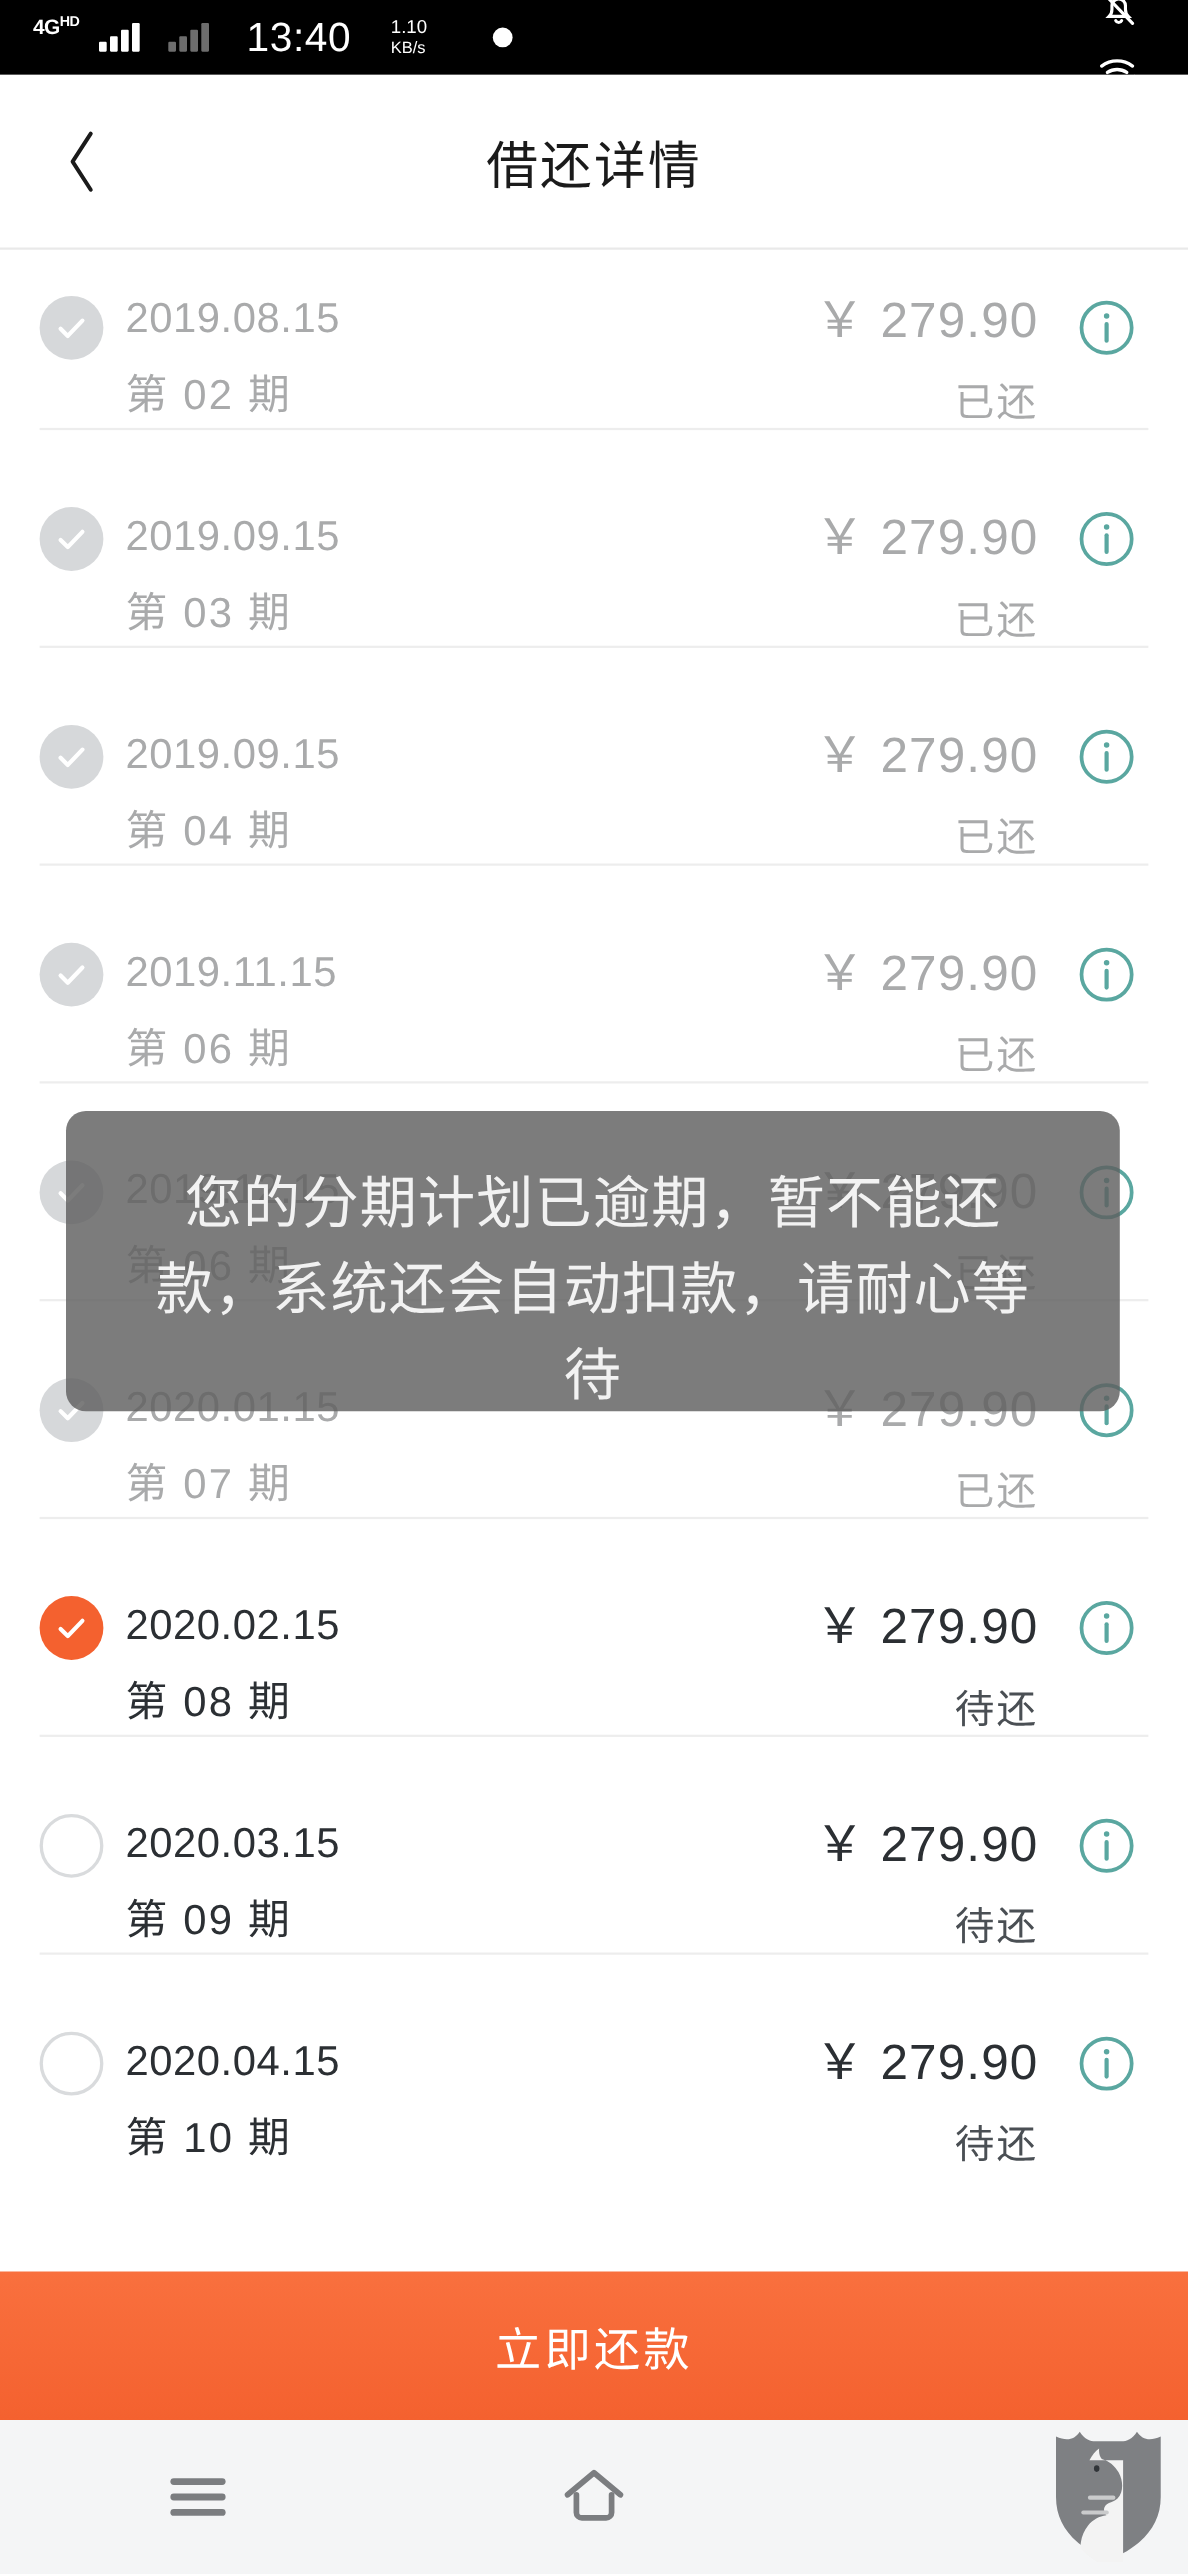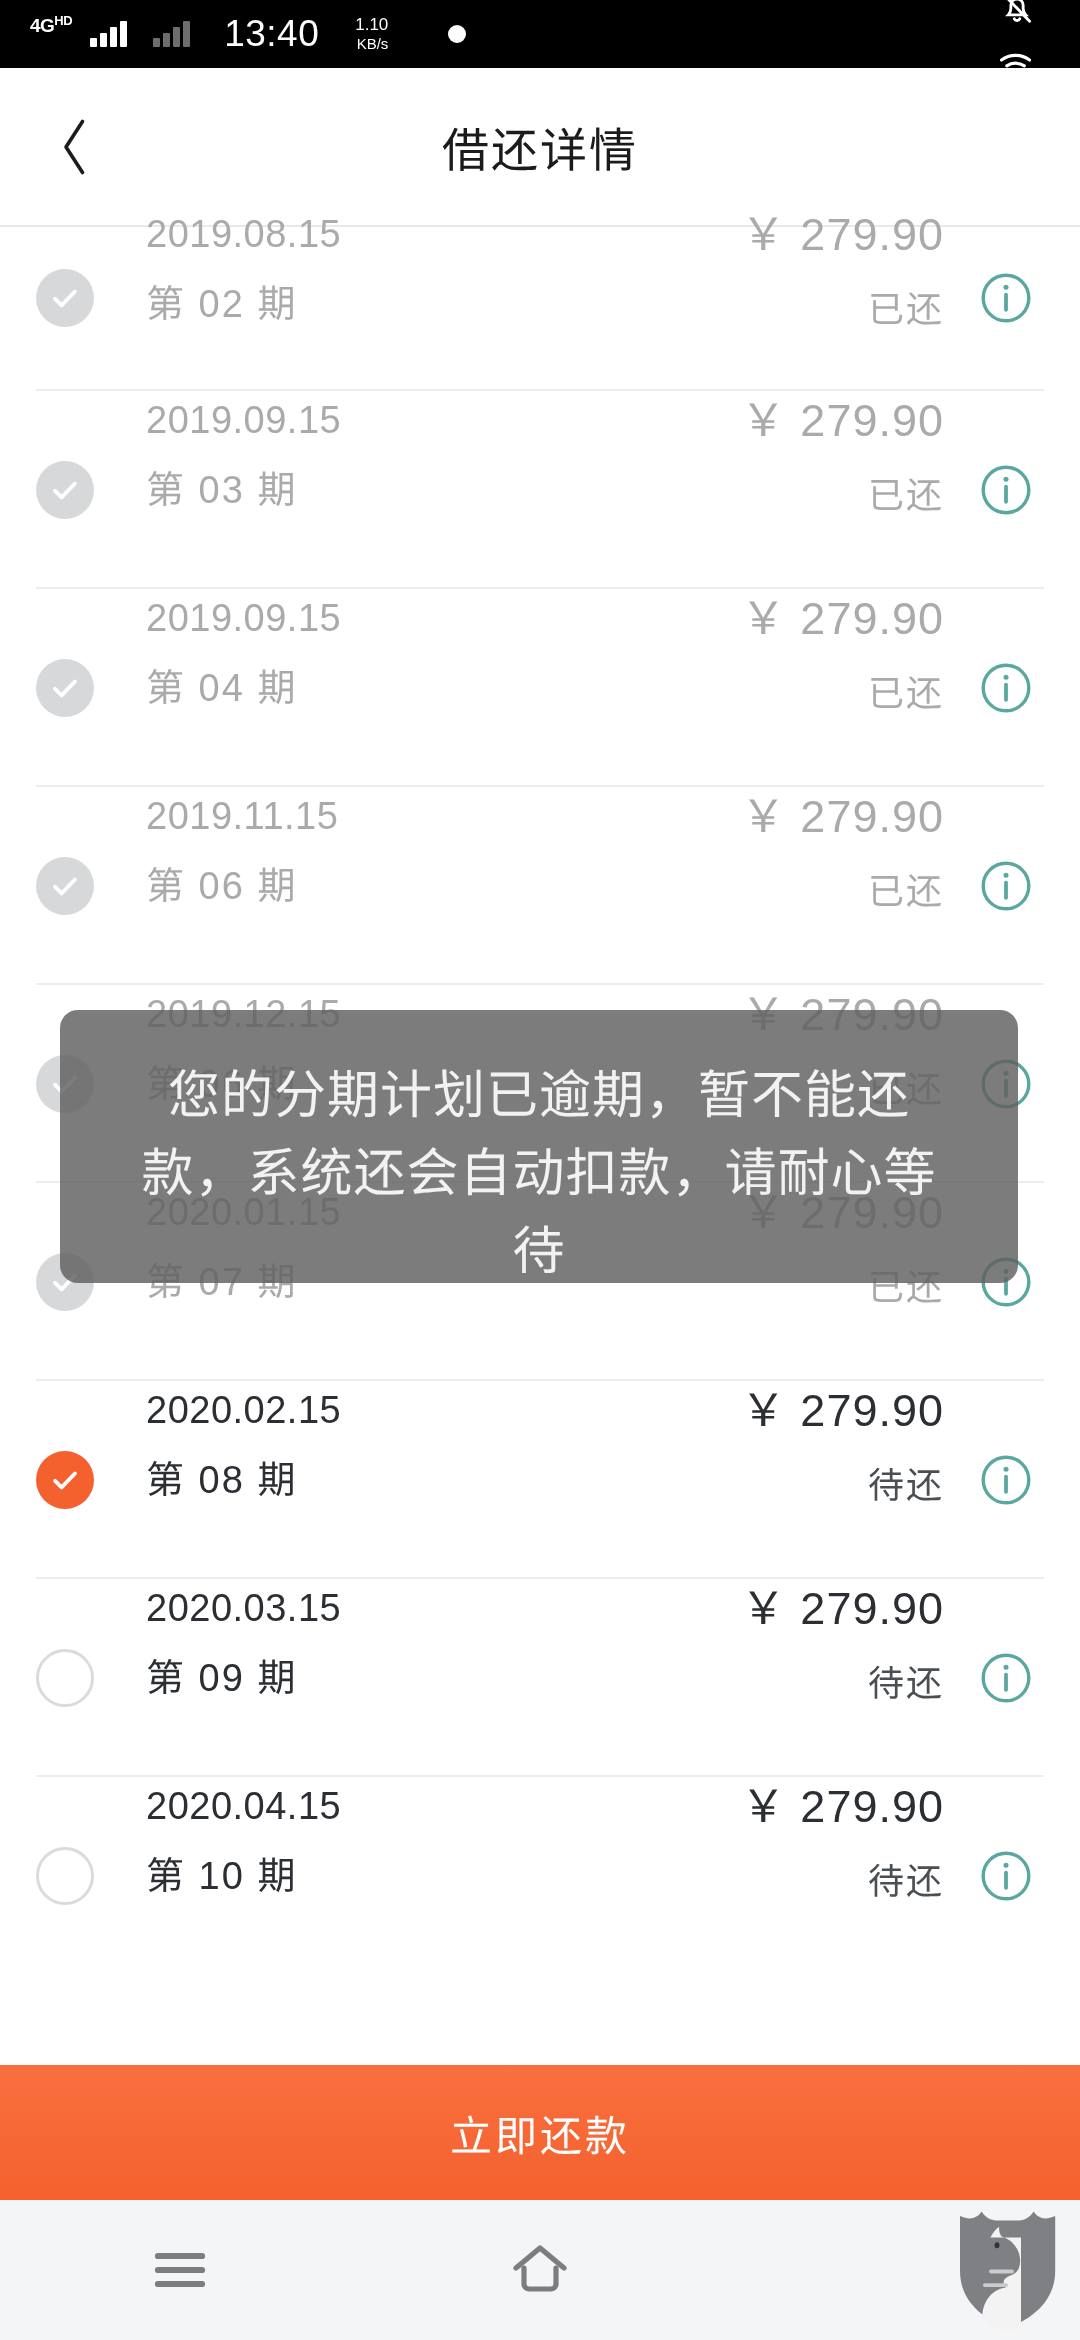--- a/index.html
+++ b/index.html
@@ -55,21 +55,21 @@
   .clock {
     color: #ffffff;
     font-size: 37px;
     letter-spacing: 0.5px;
     margin-left: 8px;
   }
   .netspeed {
     color: #ffffff;
     font-size: 17px;
     line-height: 19px;
-    text-align: right;
+    text-align: left;
     margin-left: 10px;
   }
   .netspeed .unit { font-size: 15px; display: block; }
 
   .punch-hole {
     width: 18px; height: 18px;
     background: #ffffff;
     border-radius: 50%;
     margin-left: 34px;
   }
@@ -177,23 +177,23 @@
     cursor: pointer;
   }
   .chk.paid   { background: #d6d8da; }
   .chk.active { background: #f4612f; }
   .chk.empty  { background: transparent; border: 3px solid #d9dbdd; }
   .chk svg { display: block; }
 
   .row-main {
     flex: 1 1 auto;
     display: flex;
-    align-items: flex-start;
+    align-items: flex-end;
     justify-content: space-between;
-    margin-left: 52px;
+    margin-left: 20px;
     height: 100%;
   }
   .col-left, .col-right {
     display: flex;
     flex-direction: column;
     justify-content: center;
     height: 130px;
   }
   .col-right { align-items: flex-end; }
 

